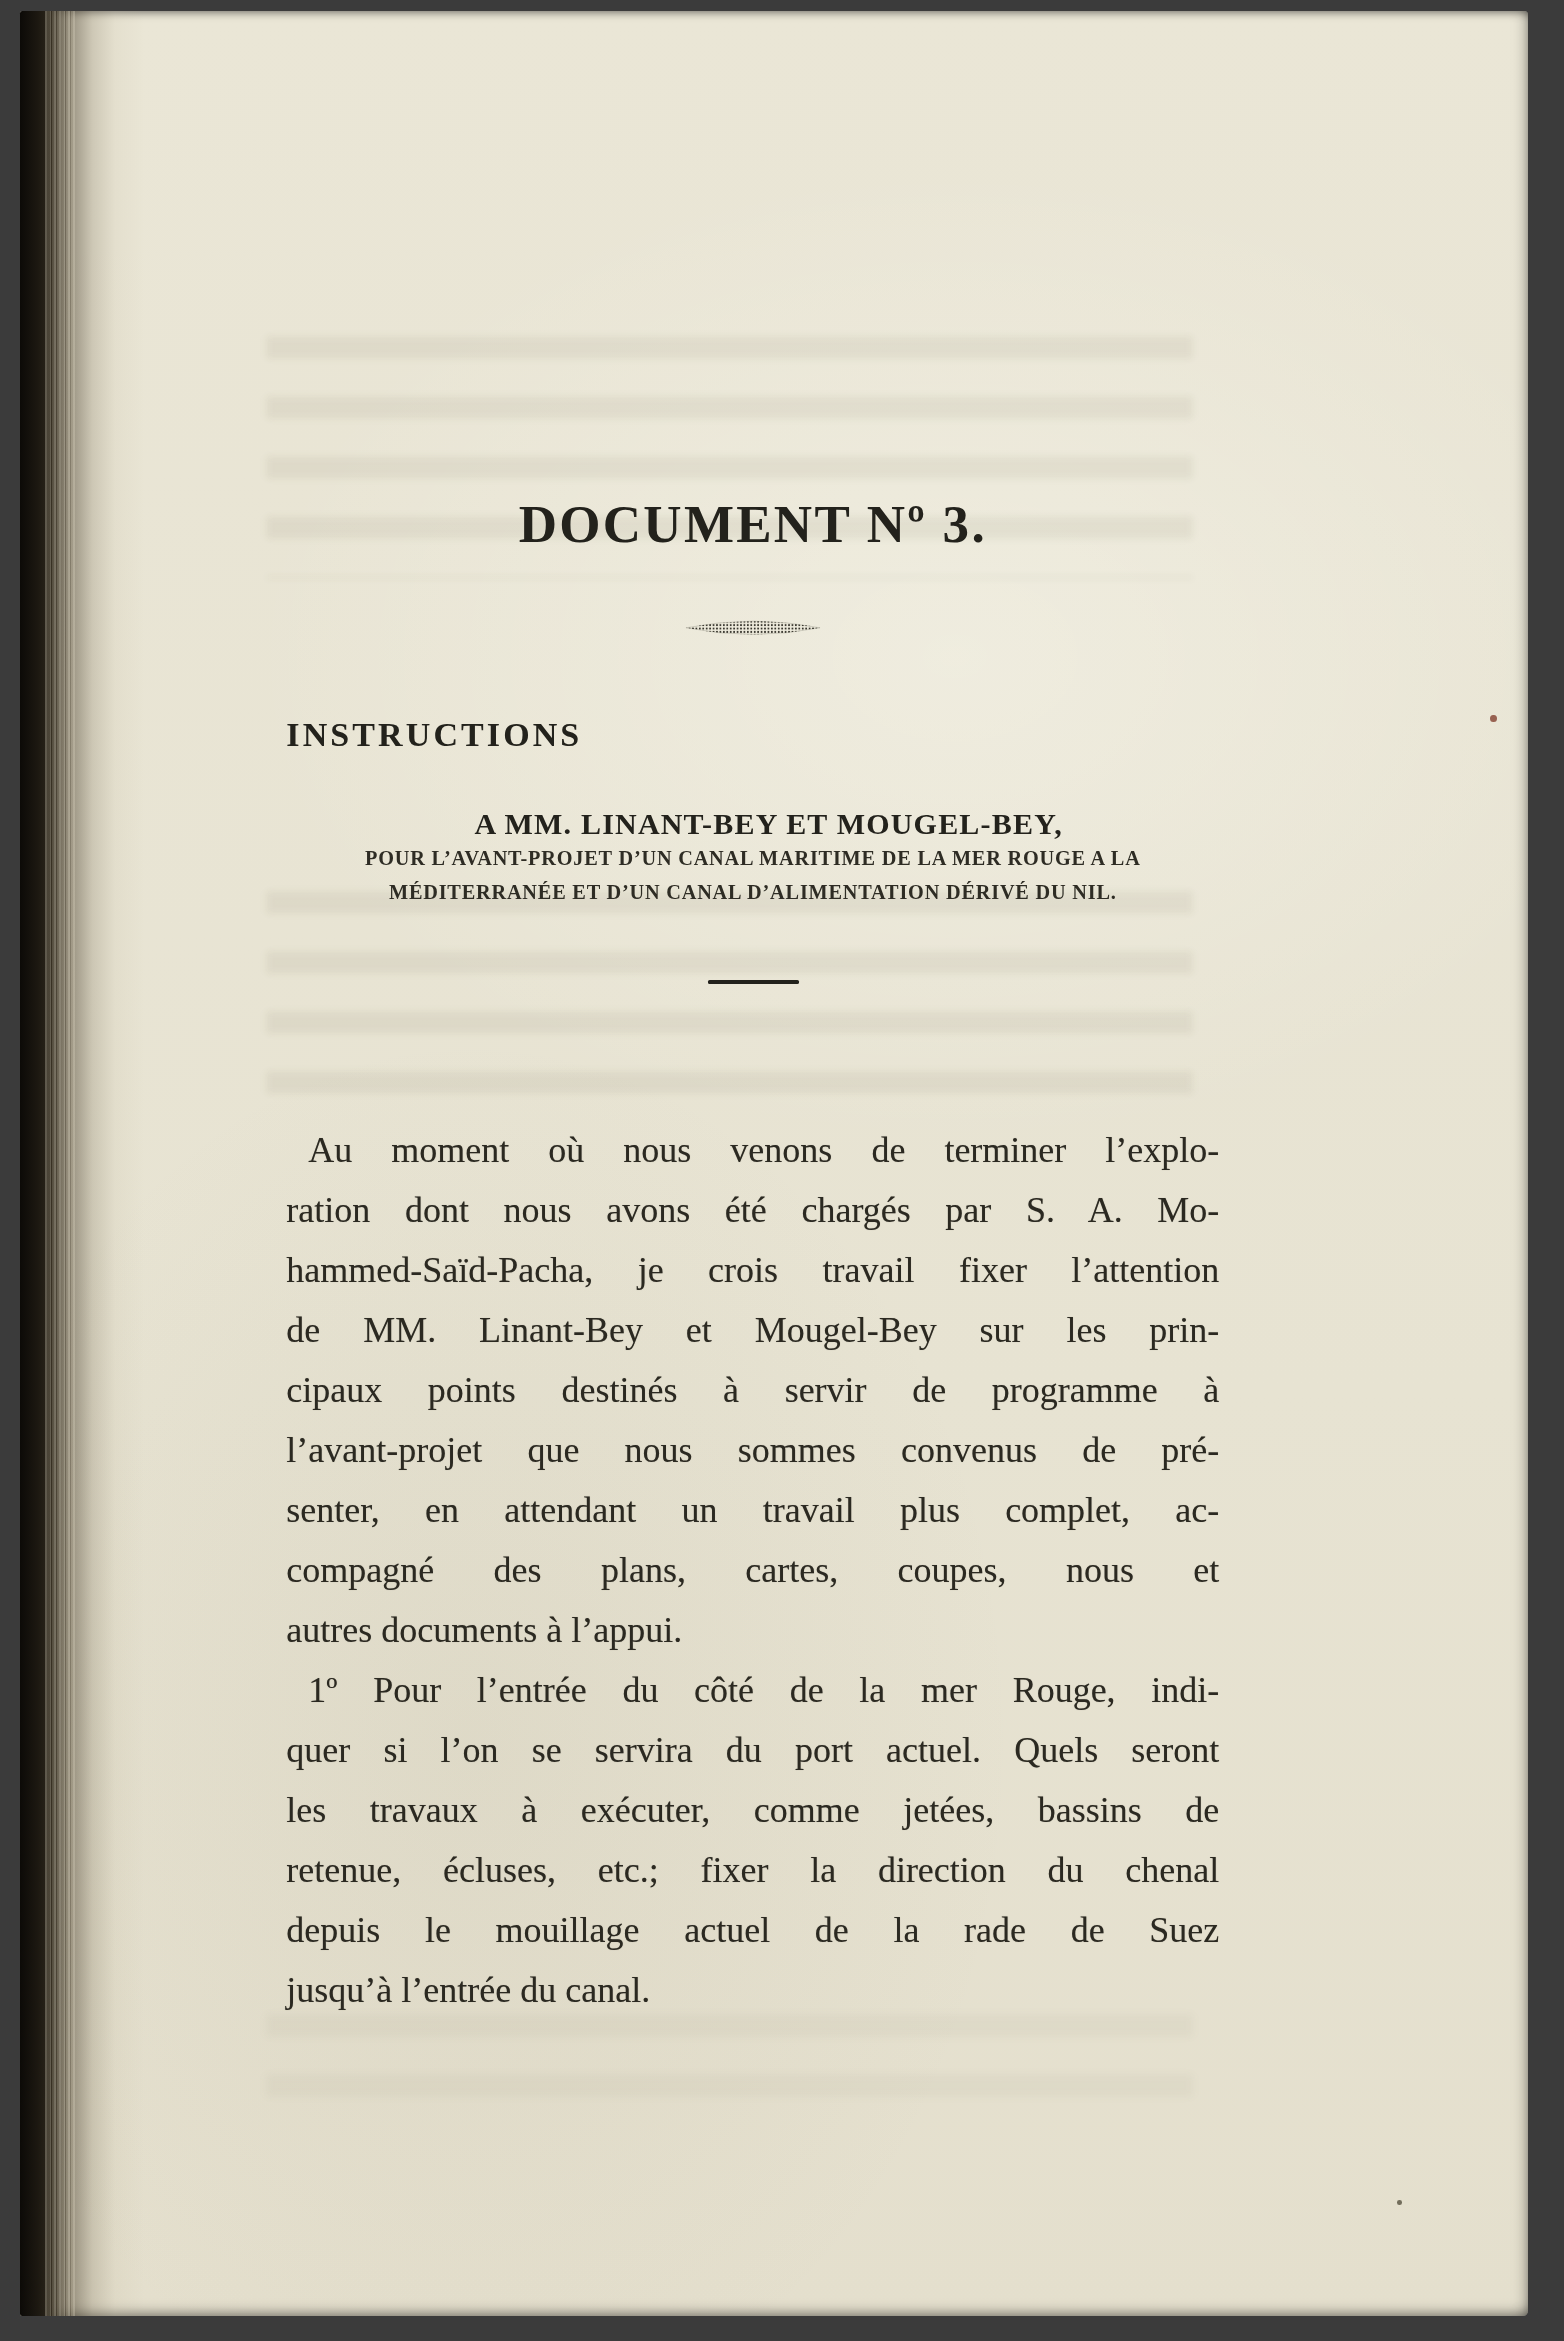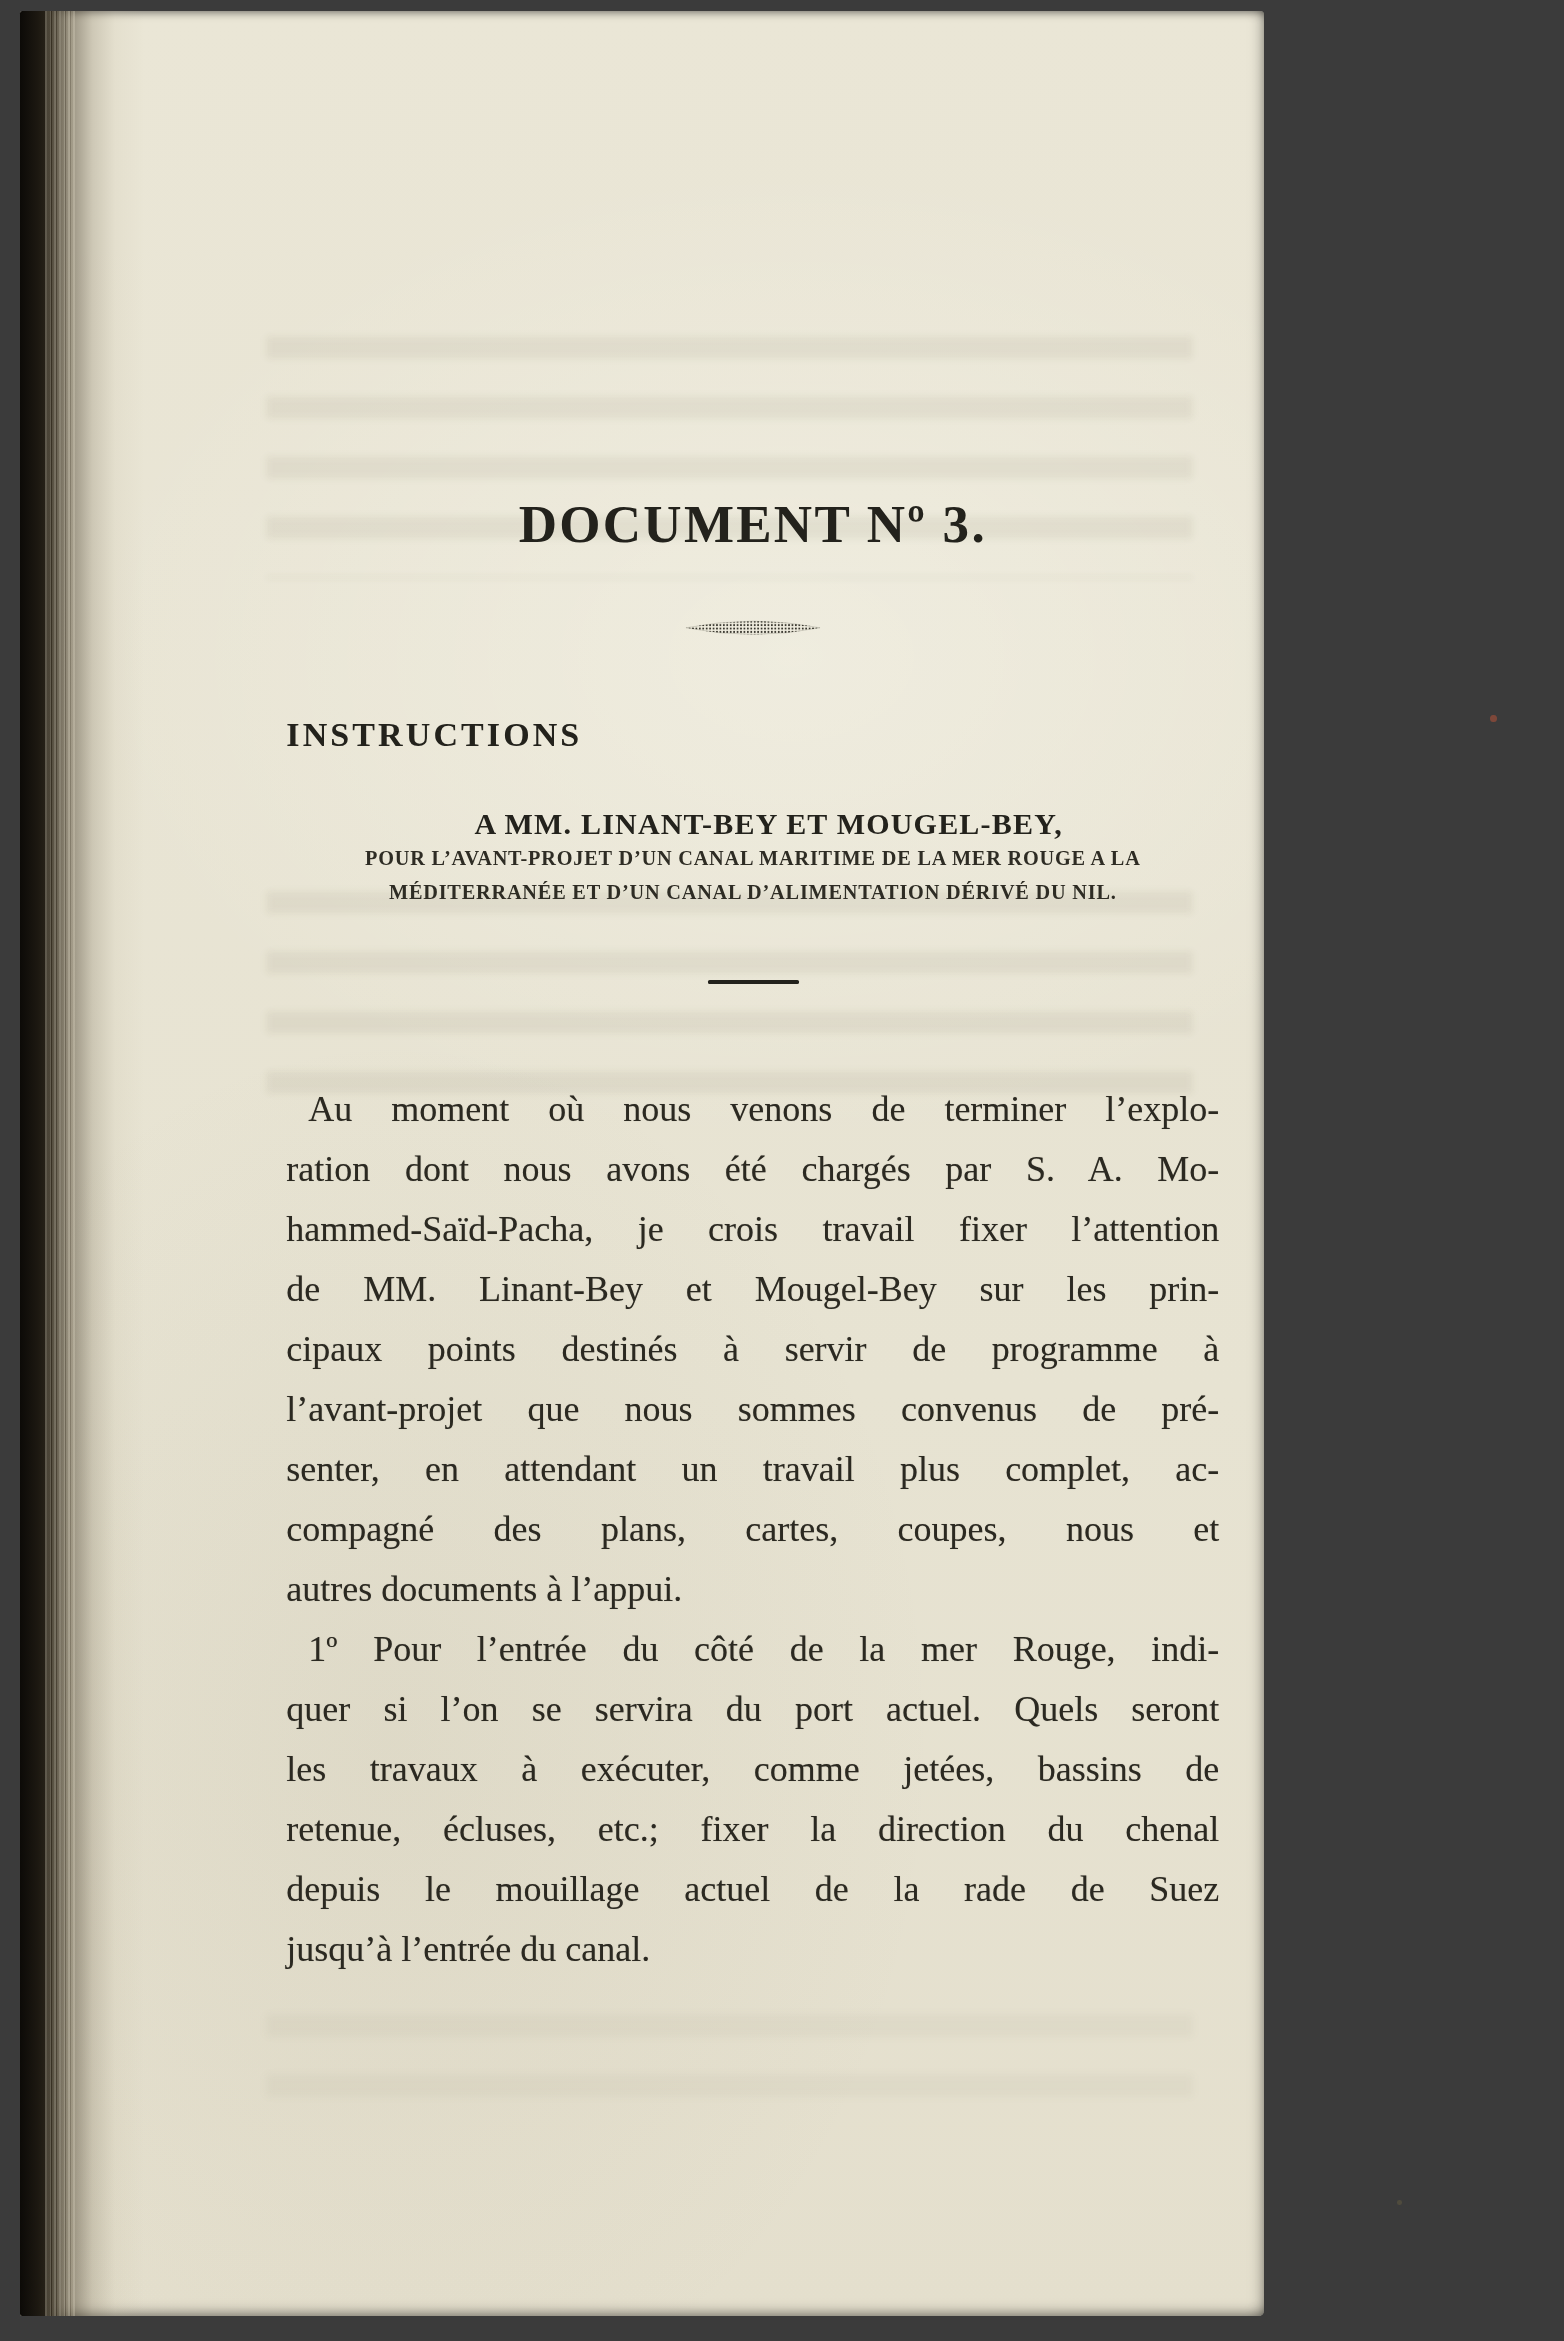--- a/index.html
+++ b/index.html
@@ -12,31 +12,30 @@
   body{
     width:1565px;height:2342px;
     background:var(--background);
     font-family:"Liberation Serif", serif;
     overflow:hidden;
     position:relative;
   }
   .scene{position:absolute;inset:0;}
   
   .paper{
-    position:absolute;left:20.3px;top:11px;width:1212px;height:2305px;
+    position:absolute;left:20.3px;top:11px;width:1508px;height:2305px;
     background:
       radial-gradient(1017px 704px at 62% 28%, rgba(255,255,248,0.30), transparent 70%),
       radial-gradient(782px 1017px at 30% 75%, rgba(120,110,80,0.07), transparent 70%),
       linear-gradient(180deg, #eae6d6, #e7e3d2 60%, #e4dfcd);
     border-radius:2.3px 3.9px 5.5px 2.3px;
     box-shadow:
       inset 0 7px 9.4px -6.3px rgba(0,0,0,.55),
       inset -9.4px 0 15.6px -9.4px rgba(0,0,0,.38),
       inset 0 -9.4px 14px -7.8px rgba(0,0,0,.50);
-    padding-left: 32px;
   }
   
   .ghost{
     position:absolute;left:246px;width:927px;
     background:repeating-linear-gradient(180deg,
       rgba(108,102,80,0.10) 0 23.5px,
       rgba(108,102,80,0.0) 23.5px 60px);
     filter:blur(3.9px);
     opacity:.85;
     pointer-events:none;
@@ -86,21 +85,21 @@
   .subtitle{
     position:absolute;top:830px;left:0;width:100%;
     text-align:center;font-size:20.3px;line-height:34px;font-weight:700;
     letter-spacing:0.8px;color:#2e2c24;
   }
   .rule{
     position:absolute;top:969px;left:50%;margin-left:-45px;
     width:91px;height:3.9px;background:var(--heading_ink);border-radius:1.6px;
   }
   .body-text{
-    position:absolute;top:1068px;left:0;width:933px;
+    position:absolute;top:1109px;left:0;width:933px;
     font-size:36px;line-height:60px;color:var(--ink);
     text-shadow:0 0 0.8px rgba(43,41,33,.35);
   }
   .para{margin:0;}
   .tline{text-align:justify;text-align-last:justify;white-space:normal;}
   .tline.last{text-align-last:left;}
   .tline.first{text-indent:22px;}
   
   .speck{position:absolute;border-radius:50%;}
   .speck-1{left:1470px;top:704px;width:6.3px;height:7px;background:#8a4a3a;opacity:.85;}

